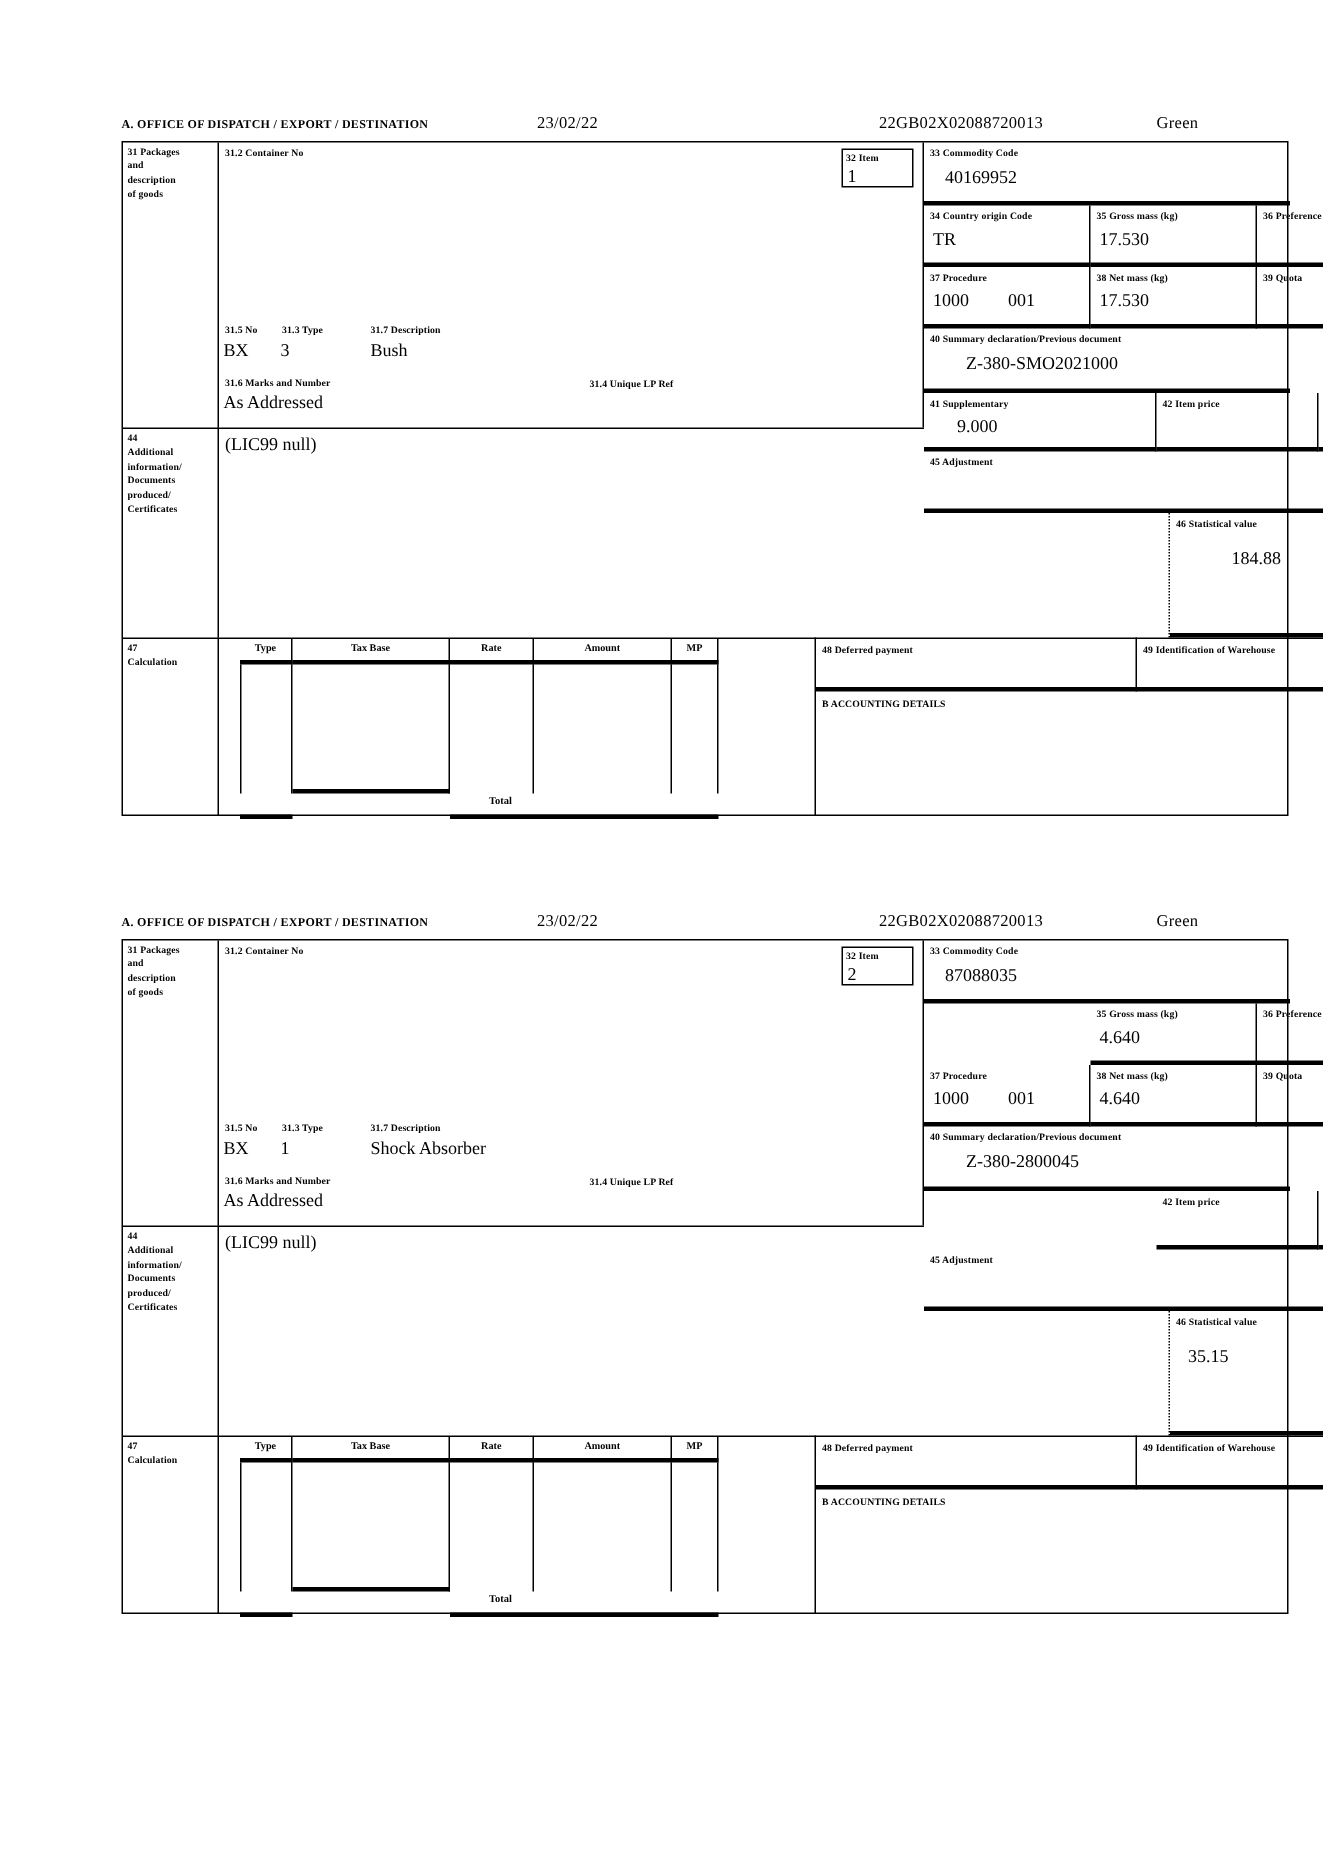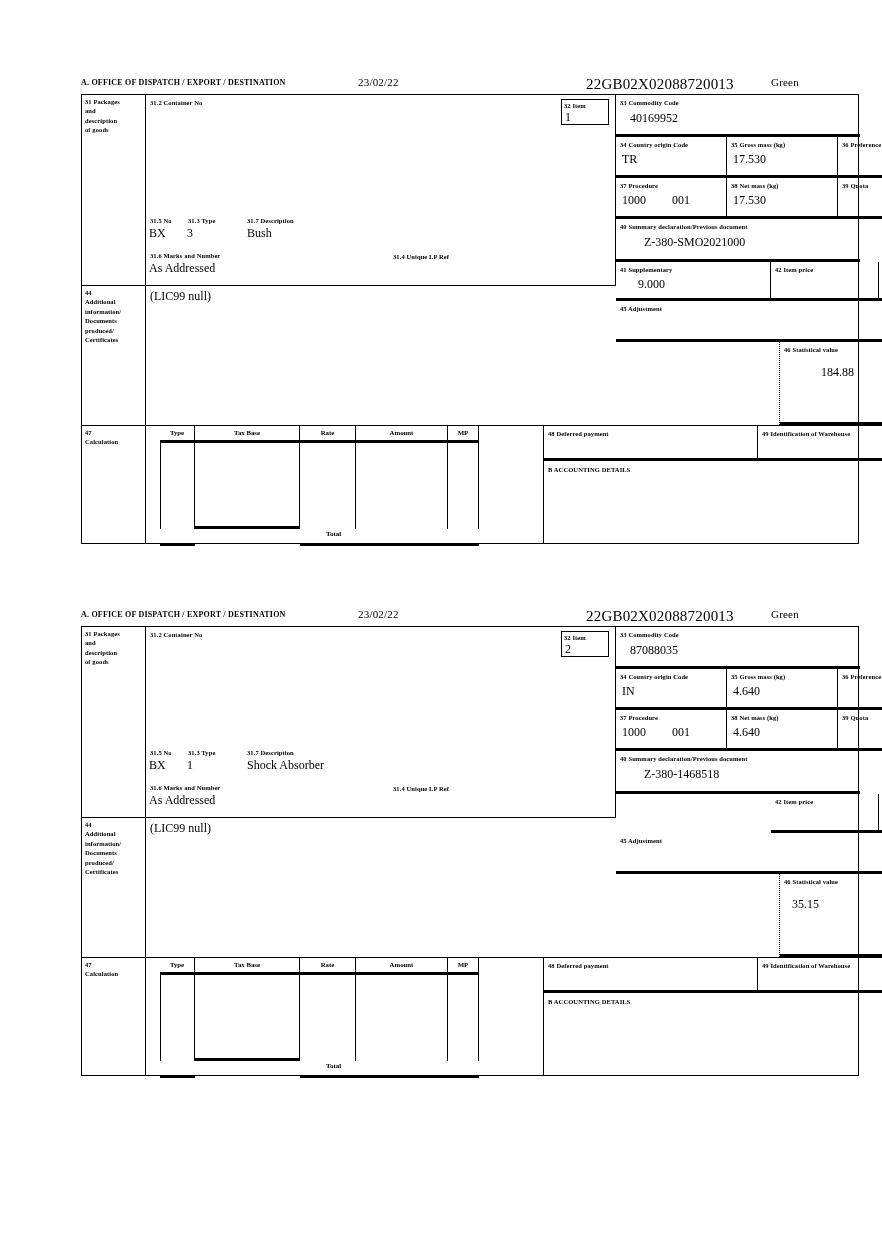--- a/index.html
+++ b/index.html
@@ -39,21 +39,21 @@
   .hdr .office {
     position: absolute; left: 0; top: 0;
     font-size: 8px;
   }
   .hdr .date {
     position: absolute; left: 277px; top: -2px;
     font-size: 11px; font-weight: normal;
   }
   .hdr .mrn {
     position: absolute; left: 505px; top: -2px;
-    font-size: 15px; font-weight: normal;
+    font-size: 11px; font-weight: normal;
   }
   .hdr .lane {
     position: absolute; left: 690px; top: -2px;
     font-size: 11px; font-weight: normal;
   }
 
   
   .box {
     position: relative;
     border: 1px solid #000;
@@ -332,24 +332,20 @@
         <div class="val" style="position:absolute; left:3px; top:10px;">2</div>
       </div>
 
       <div class="cell br" style="left:0; top:0; width:534px; height:190px; border-right:1px solid #000; border-left:0;"></div>
 
       <div class="cell bb" style="left:534px; top:0; width:244px; height:42px;">
         <div class="lbl" style="position:absolute; left:4px; top:3px;">33 Commodity Code</div>
         <div class="val" style="position:absolute; left:14px; top:16px;">87088035</div>
       </div>
 
-      <div class="cell bb br" style="left:534px; top:42px; width:111px; height:41px;">
-        <div class="lbl" style="position:absolute; left:4px; top:3px;">34 Country origin Code</div>
-        <div class="val" style="position:absolute; left:6px; top:15px;">IN</div>
-      </div>
       <div class="cell bb br" style="left:645px; top:42px; width:111px; height:41px;">
         <div class="lbl" style="position:absolute; left:4px; top:3px;">35 Gross mass (kg)</div>
         <div class="val" style="position:absolute; left:6px; top:15px;">4.640</div>
       </div>
       <div class="cell bb" style="left:756px; top:42px; width:122px; height:41px;">
         <div class="lbl" style="position:absolute; left:4px; top:3px;">36 Preference</div>
         <div class="val" style="position:absolute; left:6px; top:15px;"></div>
       </div>
 
       <div class="cell bb br" style="left:534px; top:83px; width:111px; height:41px;">
@@ -361,21 +357,21 @@
         <div class="lbl" style="position:absolute; left:4px; top:3px;">38 Net mass (kg)</div>
         <div class="val" style="position:absolute; left:6px; top:15px;">4.640</div>
       </div>
       <div class="cell bb" style="left:756px; top:83px; width:122px; height:41px;">
         <div class="lbl" style="position:absolute; left:4px; top:3px;">39 Quota</div>
         <div class="val" style="position:absolute; left:6px; top:15px;"></div>
       </div>
 
       <div class="cell bb" style="left:534px; top:124px; width:244px; height:43px;">
         <div class="lbl" style="position:absolute; left:4px; top:3px;">40 Summary declaration/Previous document</div>
-        <div class="val" style="position:absolute; left:28px; top:16px;">Z-380-1468518</div>
+        <div class="val" style="position:absolute; left:28px; top:16px;">Z-380-2800045</div>
       </div>
 
       <div class="cell bb br" style="left:689px; top:167px; width:108px; height:39px;">
         <div class="lbl" style="position:absolute; left:4px; top:3px;">42 Item price</div>
         <div class="val" style="position:absolute; left:6px; top:15px;"></div>
       </div>
       <div class="cell bb" style="left:797px; top:167px; width:81px; height:39px;">
 
         <div class="val" style="position:absolute; left:6px; top:15px;"></div>
       </div>

